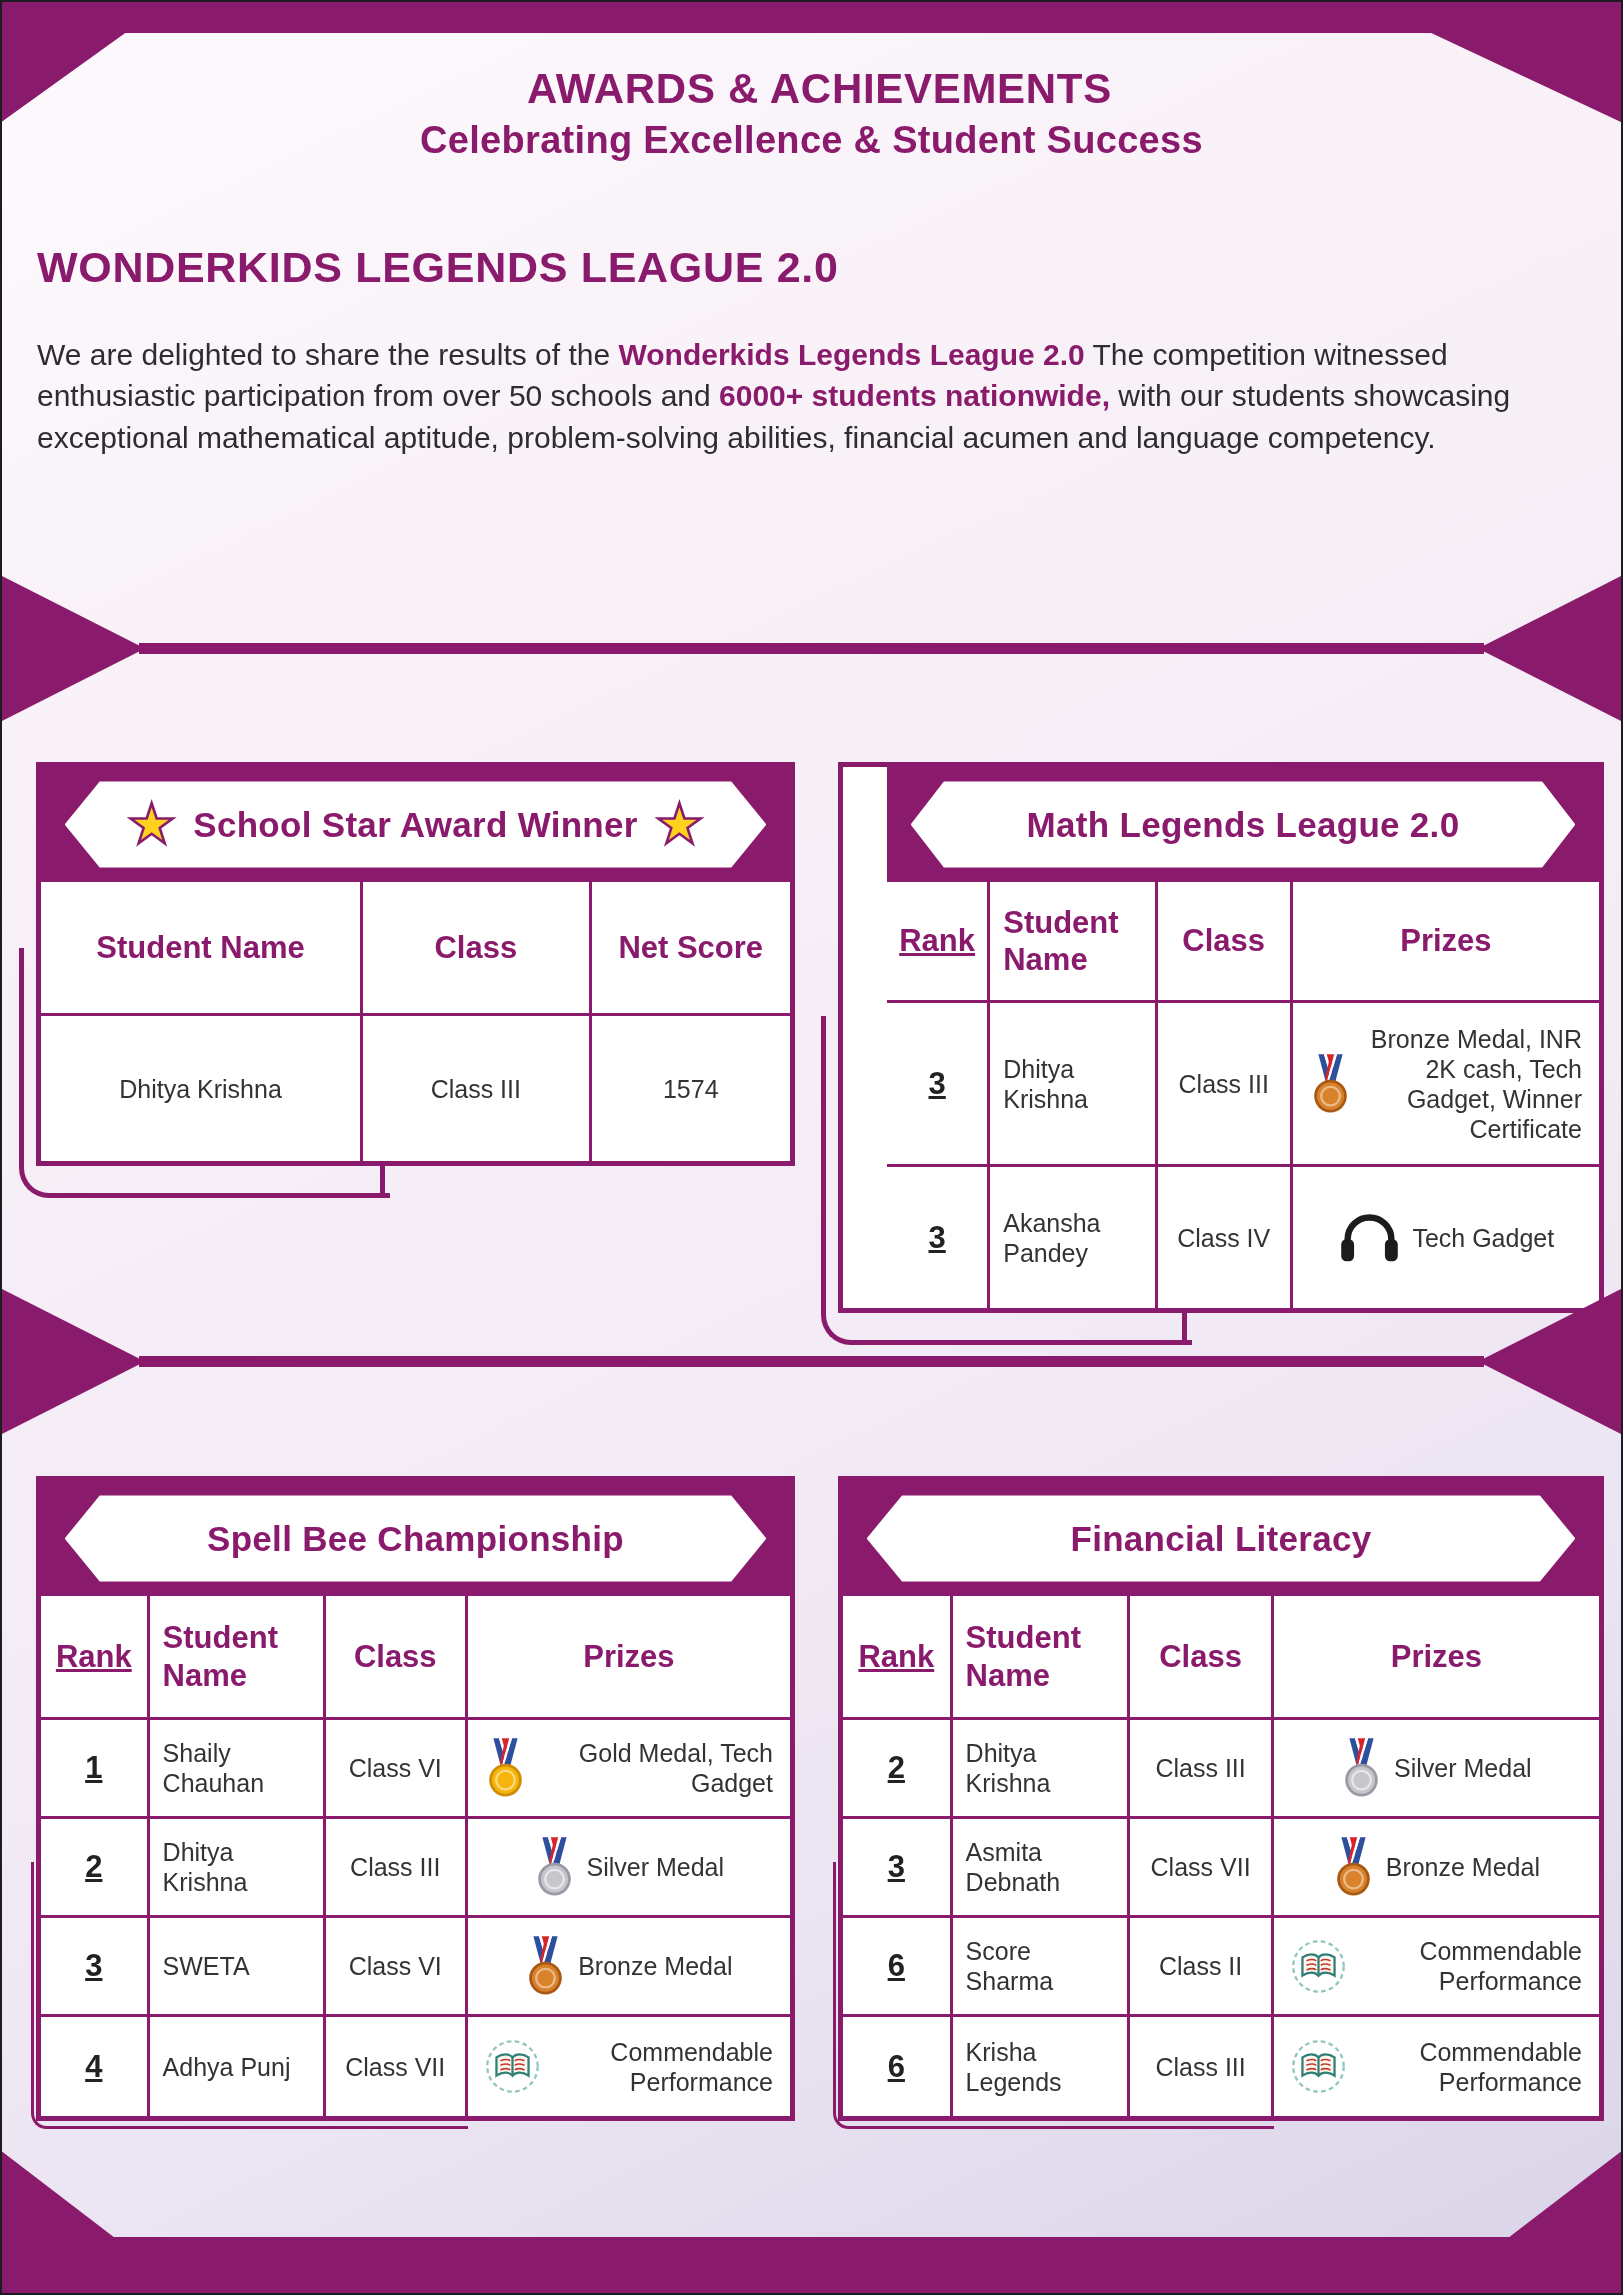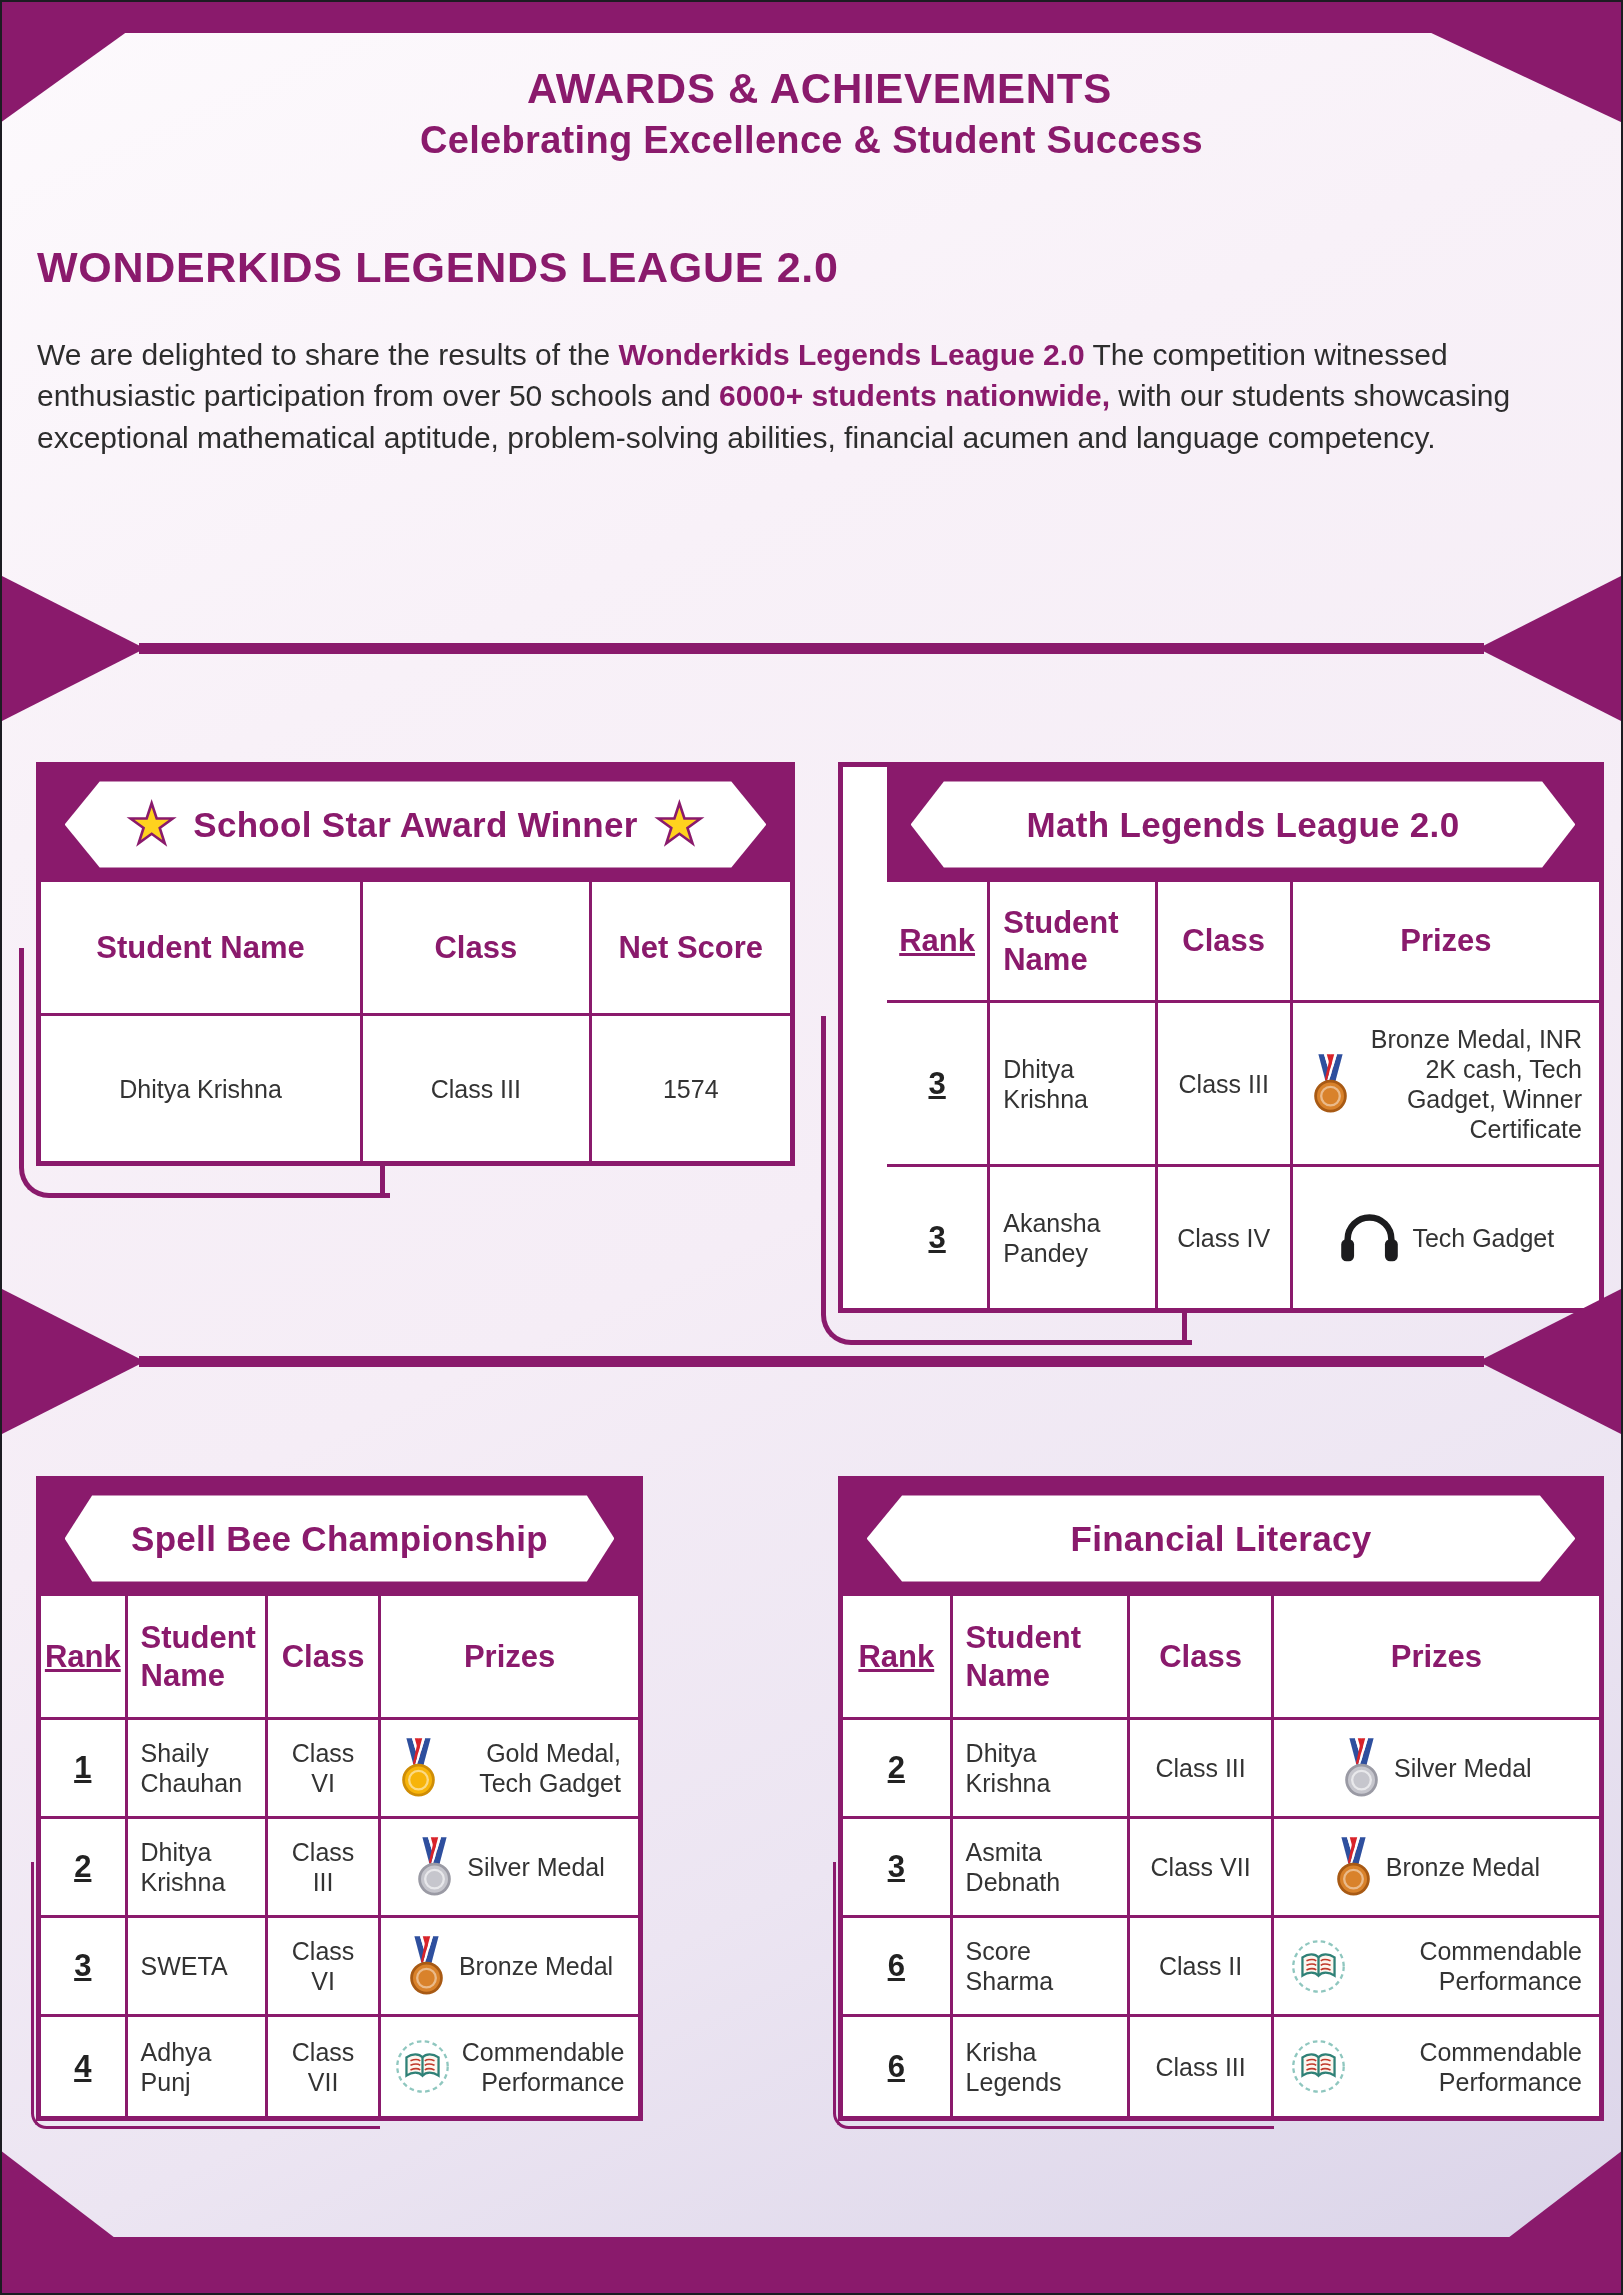--- a/index.html
+++ b/index.html
@@ -87,21 +87,21 @@
   .hook-big::after{content:"";position:absolute;z-index:-1;left:339px;top:100%;width:5.2px;height:37px;
     background:var(--purple);}
   
   .hook-small::before{content:"";position:absolute;z-index:-1;left:-10.5px;top:60%;bottom:-13px;width:58%;
     border-left:3.9px solid var(--purple);border-bottom:3.9px solid var(--purple);
     border-bottom-left-radius:15.7px;}
 
   
   #star-table{left:36px;top:762px;width:759px;}
   #math-table{left:838px;top:762px;width:766px;padding-left:44px;}
-  #spell-table{left:36px;top:1476px;width:607px;}
+  #spell-table{left:36px;top:1476px;width:759px;}
   #fin-table{left:838px;top:1476px;width:766px;}
 
   
   .icon-medal{width:41px;height:60px;flex:0 0 auto;}
   .icon-head{width:63px;height:54px;flex:0 0 auto;}
   .icon-book{width:55px;height:55px;flex:0 0 auto;}
 </style>
 </head>
 <body>
 

